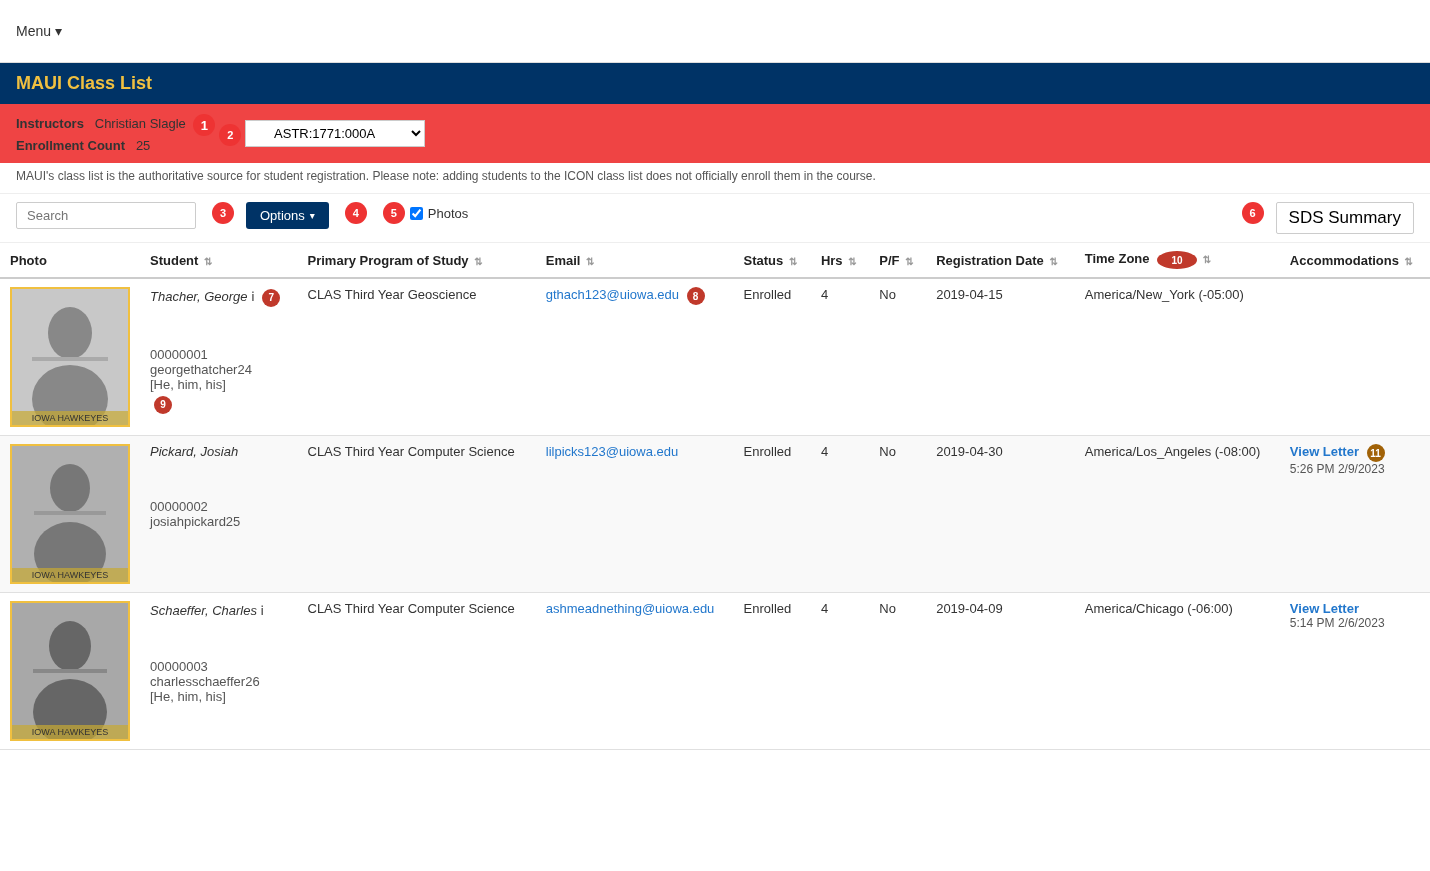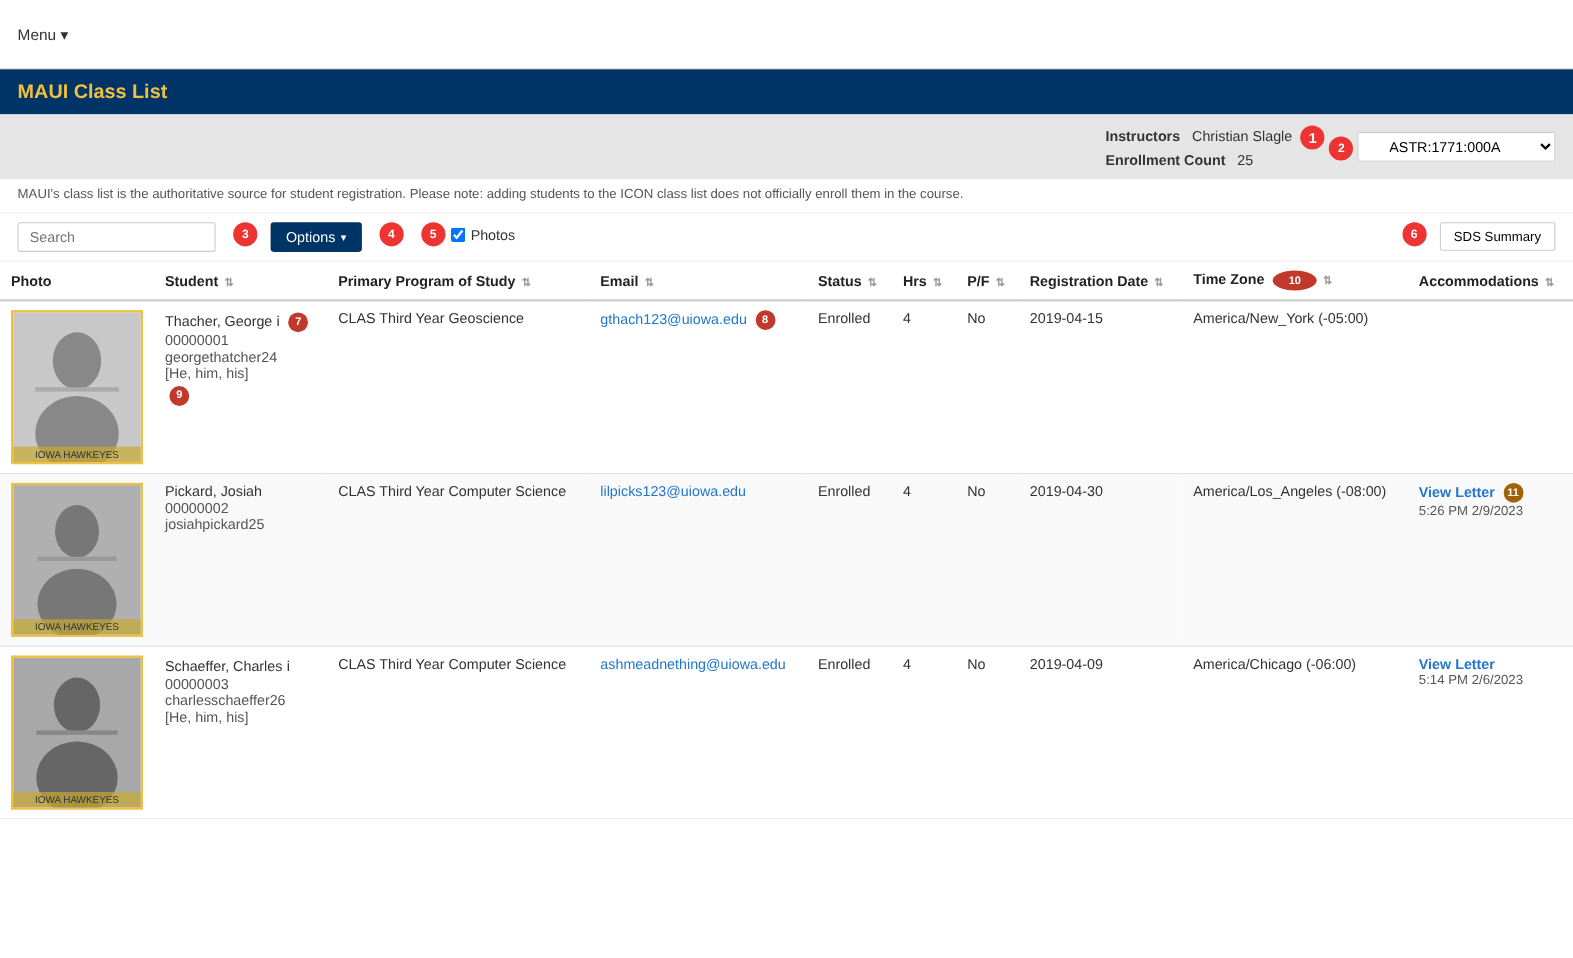--- a/index.html
+++ b/index.html
@@ -26,24 +26,24 @@
     }
     .header-bar h1 {
       color: #f0c040;
       font-size: 18px;
       font-weight: bold;
     }
 
     
     .info-row {
       display: flex;
-      justify-content: flex-end;
+      justify-content: flex-start;
       align-items: center;
       padding: 10px 16px;
-      background: #e5e5e5;
+      background: #ef4444;
     }
     .info-left { display: flex; flex-direction: column; gap: 2px; }
     .info-left span { font-size: 13px; }
     .info-left strong { font-weight: bold; }
     .course-select {
       border: 1px solid #ccc;
       padding: 4px 24px;
       font-size: 13px;
       min-width: 180px;
       background: #fff;
@@ -89,21 +89,21 @@
       display: flex;
       align-items: center;
       gap: 5px;
       font-size: 13px;
       margin-left: auto;
     }
     .sds-btn {
       background: #fff;
       border: 1px solid #ccc;
       padding: 5px 12px;
-      font-size: 12px;
+      font-size: 17px;
       cursor: pointer;
       border-radius: 2px;
     }
 
     
     .badge {
       display: inline-flex;
       align-items: center;
       justify-content: center;
       width: 22px;
@@ -162,22 +162,22 @@
     
     .photo-label {
       position: absolute;
       bottom: 0; left: 0; right: 0;
       background: rgba(200,170,50,0.7);
       font-size: 9px;
       text-align: center;
       padding: 2px;
       color: #333;
     }
-    .student-name { font-weight: normal; color: #333; }
-    .student-id { color: #555; }
+    .student-name { font-weight: normal; color: #333; font-style: italic; }
+    .student-id { color: #555; margin-top: 40px; }
     .student-username { color: #555; }
     .student-pronouns { color: #555; }
     .email-link { color: #2277cc; text-decoration: none; }
     .view-letter { color: #2277cc; text-decoration: none; font-weight: bold; }
     .letter-date { font-size: 12px; color: #555; }
   </style>
 </head>
 <body>
 
 <div class="top-nav">

